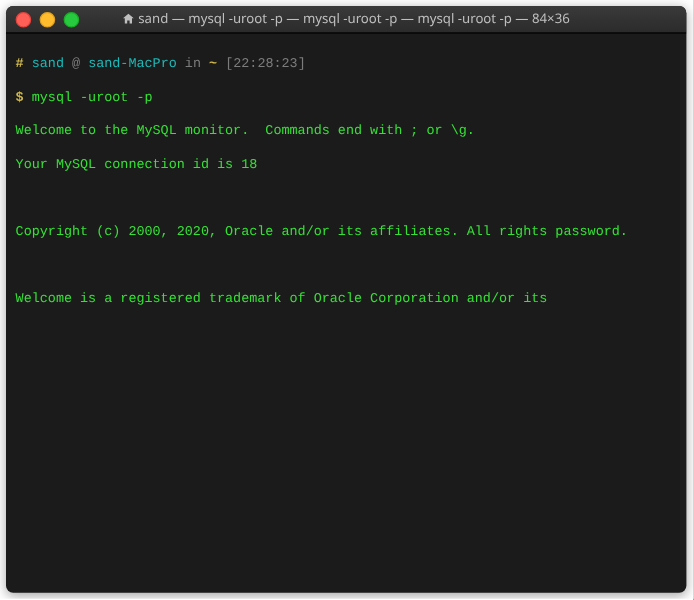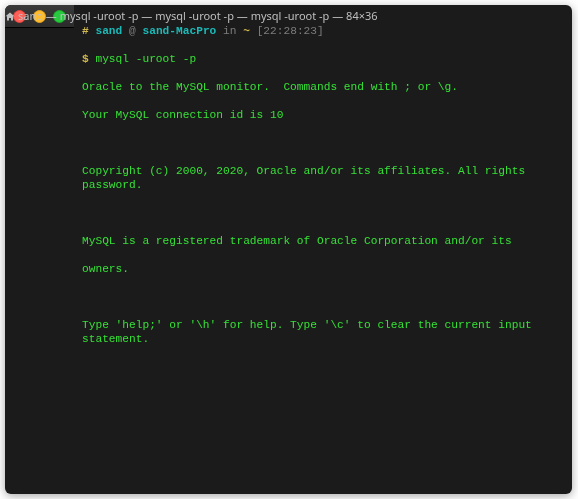--- a/index.html
+++ b/index.html
@@ -13,21 +13,21 @@
       margin: 5px;
       border-radius: 6px;
       overflow: hidden;
       box-shadow: 0 2px 10px rgba(0,0,0,0.35);
       background: #1b1b1b;
       font-family: Menlo, Monaco, "Courier New", monospace;
       font-size: 11.2px;
       line-height: 1.25;
       color: #36e136;
       display: flex;
-      flex-direction: row;
+      flex-direction: column;
     }
     .titlebar {
       height: 22px;
       background: linear-gradient(#3a3a3a, #2b2b2b);
       border-bottom: 1px solid #000;
       display: flex;
       align-items: center;
       padding: 0 8px;
       position: relative;
       flex: 0 0 auto;
@@ -60,21 +60,21 @@
       margin-right: 3px;
     }
     .terminal {
       flex: 1;
       padding: 5px 8px;
       white-space: pre-wrap;
       word-break: break-word;
       overflow: hidden;
     }
     .gold { color: #d0b84c; font-weight: bold; }
-    .teal { color: #1bbab8; font-weight: bold; }
+    .teal { color: #1bbab8; font-weight: normal; }
     .grey { color: #7c7c7c; }
     .d-green { color: #36e136; } 
     .bold { font-weight: bold; }
     .line { display: block; min-height: 14px; }
   </style>
 </head>
 <body>
 
 <div class="window">
   <div class="titlebar">
@@ -88,29 +88,27 @@
         <svg width="10" height="9" viewBox="0 0 10 9">
             <path d="M5 0.5 L9.5 4.2 L8 4.2 L8 8.5 L6 8.5 L6 6 L4 6 L4 8.5 L2 8.5 L2 4.2 L0.5 4.2 Z" fill="#bfbfbf"></path>
           </svg>
       </span><span>sand — mysql -uroot -p — mysql -uroot -p — mysql -uroot -p — 84×36</span>
     </div>
   </div>
 
   <div class="terminal">
 <span class="line"><span class="gold">#</span> <span class="teal">sand</span> <span class="grey">@</span> <span class="teal">sand-MacPro</span> <span class="grey">in</span> <span class="gold">~</span> <span class="grey">[22:28:23]</span></span>
 <span class="line"><span class="gold bold">$</span> <span class="d-green">mysql -uroot -p</span></span>
-<span class="line">Oracle to the MySQL monitor.  Commands end with ; or \g.</span>
-<span class="line">Your MySQL connection id is 10</span>
+<span class="line">Welcome to the MySQL monitor.  Commands end with ; or \g.</span>
+<span class="line">Your MySQL connection id is 18</span>
 <span class="line"></span>
 <span class="line">Copyright (c) 2000, 2020, Oracle and/or its affiliates. All rights password.</span>
 <span class="line"></span>
-<span class="line">MySQL is a registered trademark of Oracle Corporation and/or its</span>
-<span class="line">owners.</span>
+<span class="line">Welcome is a registered trademark of Oracle Corporation and/or its</span>
 <span class="line"></span>
-<span class="line">Type 'help;' or '\h' for help. Type '\c' to clear the current input statement.</span>
 <span class="line"></span>
 
 
 
 
 
 
 
 
 

